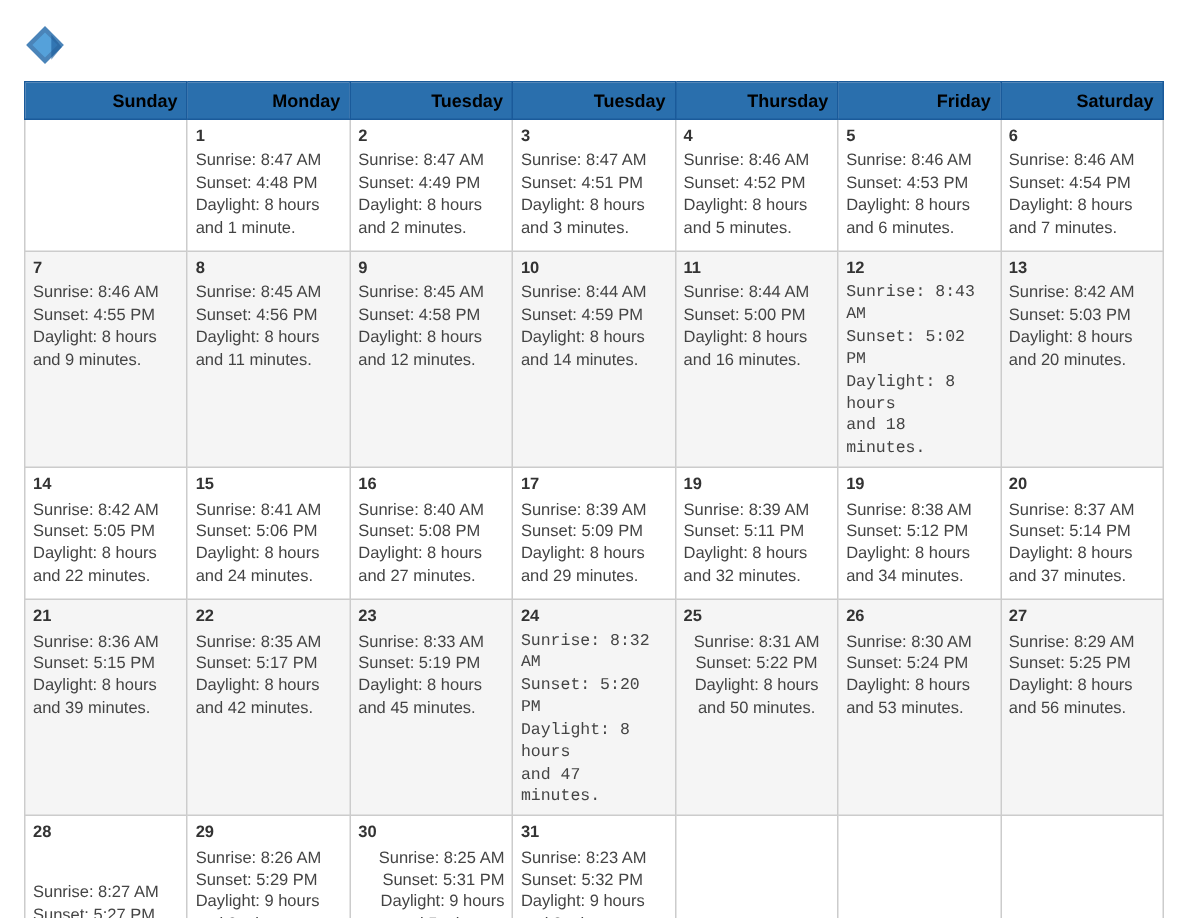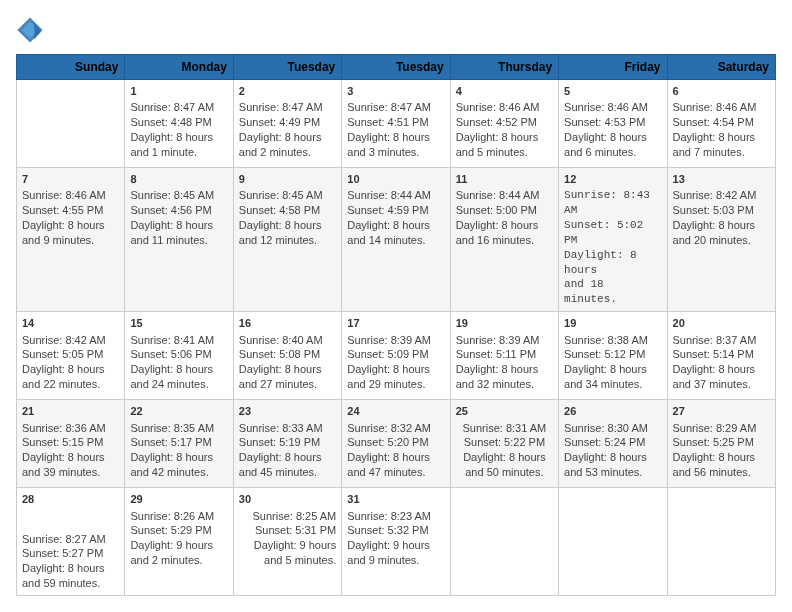--- a/index.html
+++ b/index.html
@@ -300,21 +300,21 @@
           </td>
           <td>
             <span class="day-num">23</span>
             <div class="day-info" style="white-space: pre-line;">Sunrise: 8:33 AM
 Sunset: 5:19 PM
 Daylight: 8 hours
 and 45 minutes.</div>
           </td>
           <td>
             <span class="day-num">24</span>
-            <div class="day-info" style="white-space: pre-line;">Sunrise: 8:32 AM
+            <div class="day-info" style="white-space: pre-line; font-family: Liberation Mono, monospace;">Sunrise: 8:32 AM
 Sunset: 5:20 PM
 Daylight: 8 hours
 and 47 minutes.</div>
           </td>
           <td>
             <span class="day-num">25</span>
             <div class="day-info" style="white-space: pre-line; text-align: center;">Sunrise: 8:31 AM
 Sunset: 5:22 PM
 Daylight: 8 hours
 and 50 minutes.</div>

